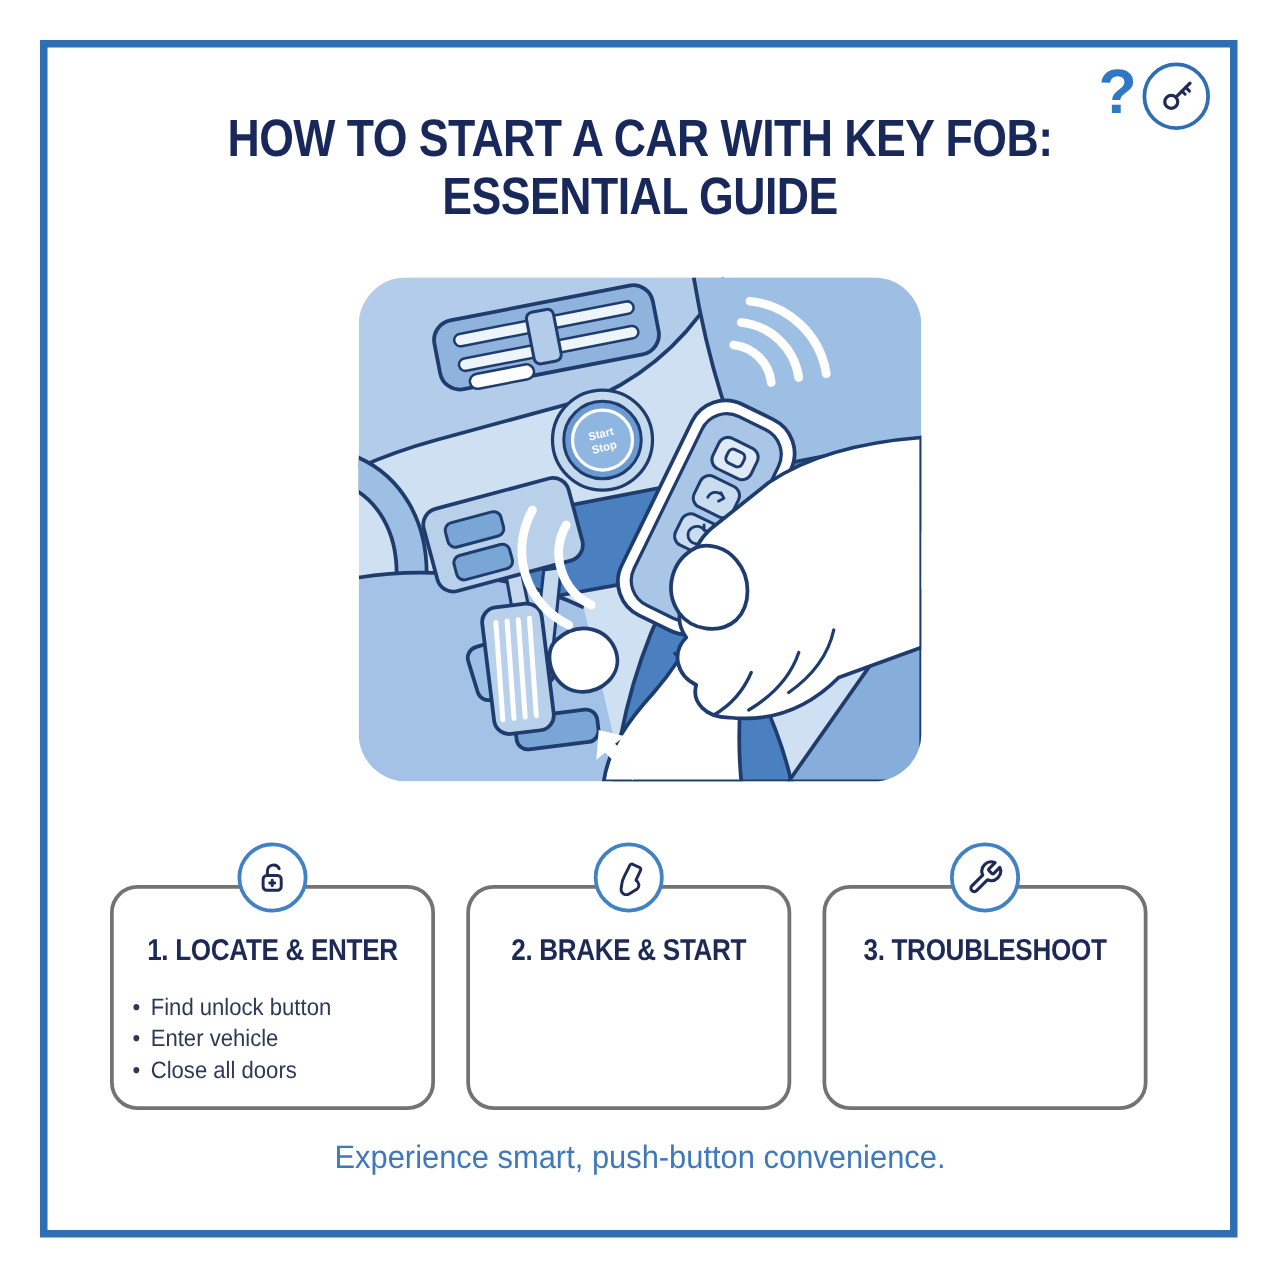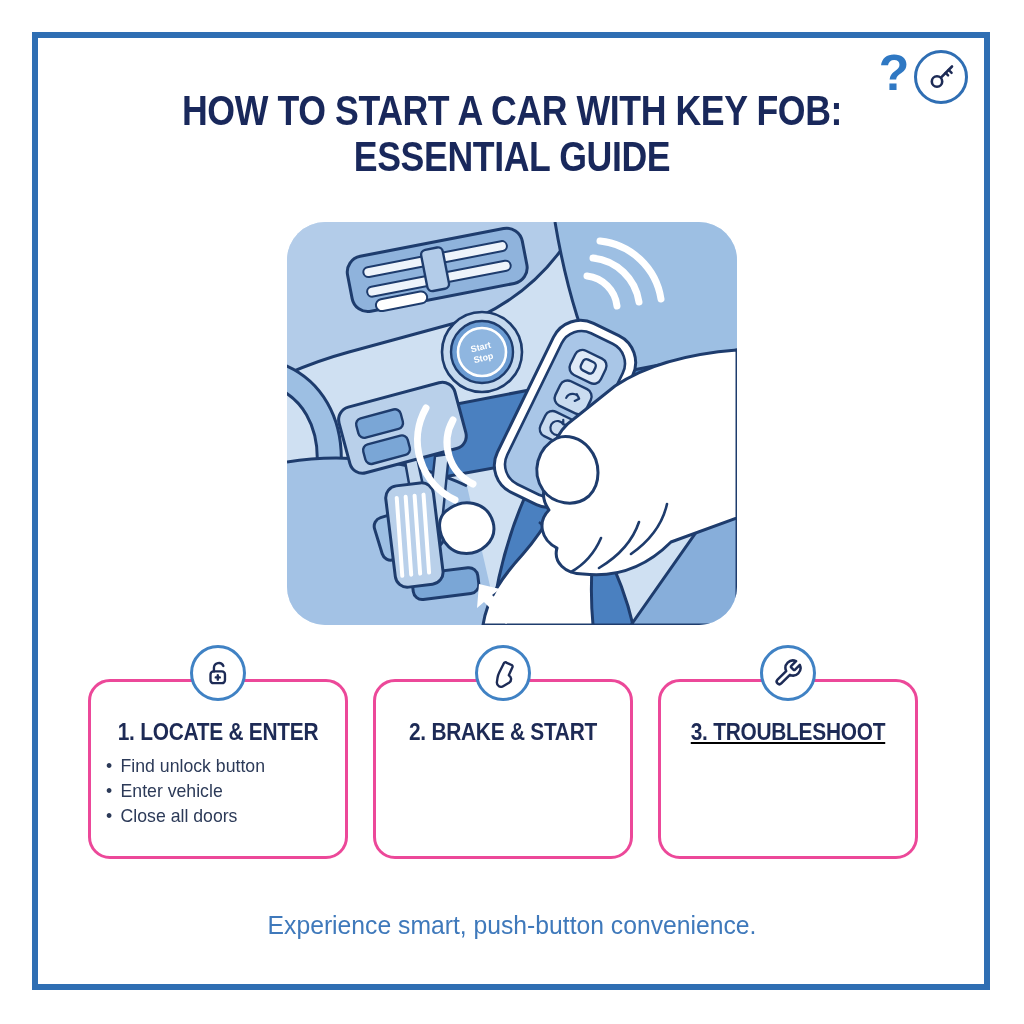--- a/index.html
+++ b/index.html
@@ -14,32 +14,32 @@
     letter-spacing:-0.5px; transform:scaleX(0.85); }
 
   .qmark { position:absolute; left:874px; top:44px; width:40px; text-align:center;
     font-size:50px; font-weight:bold; color:#2f78c3; }
   .keybadge { position:absolute; left:914px; top:50px; width:54px; height:54px;
     border:3px solid #2f6eb3; border-radius:50%; background:#fff;
     display:flex; align-items:center; justify-content:center; }
 
   .hero { position:absolute; left:287px; top:222px; width:450px; height:403px; }
 
-  .card { position:absolute; top:679px; width:260px; height:180px; background:#fff;
-    border:3px solid #ec4899; border-radius:22px; }
-  .card.c1 { left:88px; } .card.c2 { left:373px; } .card.c3 { left:658px;text-decoration:underline; }
+  .card { position:absolute; top:708px; width:260px; height:180px; background:#fff;
+    border:3px solid #737373; border-radius:22px; }
+  .card.c1 { left:88px; } .card.c2 { left:373px; } .card.c3 { left:658px; }
 
   .badge { position:absolute; top:-37px; left:50%; margin-left:-28px; width:56px; height:56px;
     border-radius:50%; background:#fff; border:3px solid #4082c4;
     display:flex; align-items:center; justify-content:center; }
 
   .card-title { margin-top:36px; text-align:center; font-weight:bold; font-size:24px;
     color:#1d2a55; letter-spacing:-0.3px; transform:scaleX(0.87); white-space:nowrap; }
 
-  .bullets { margin:7px 0 0 0; padding:0 4px 0 15px; list-style:none;
+  .bullets { margin:19px 0 0 0; padding:0 4px 0 15px; list-style:none;
     font-size:19px; line-height:25px; color:#2c3a58; }
   .bullets li { white-space:nowrap; transform:scaleX(0.93); transform-origin:left center; }
   .bullets li::before { content:"•"; margin-right:9px; }
 
   .tagline { position:absolute; top:910px; left:0; width:1024px; text-align:center;
     font-size:26px; color:#3f79bb; transform:scaleX(0.95); }
 
   svg text { font-family:"Liberation Sans", sans-serif; }
 </style>
 </head>

